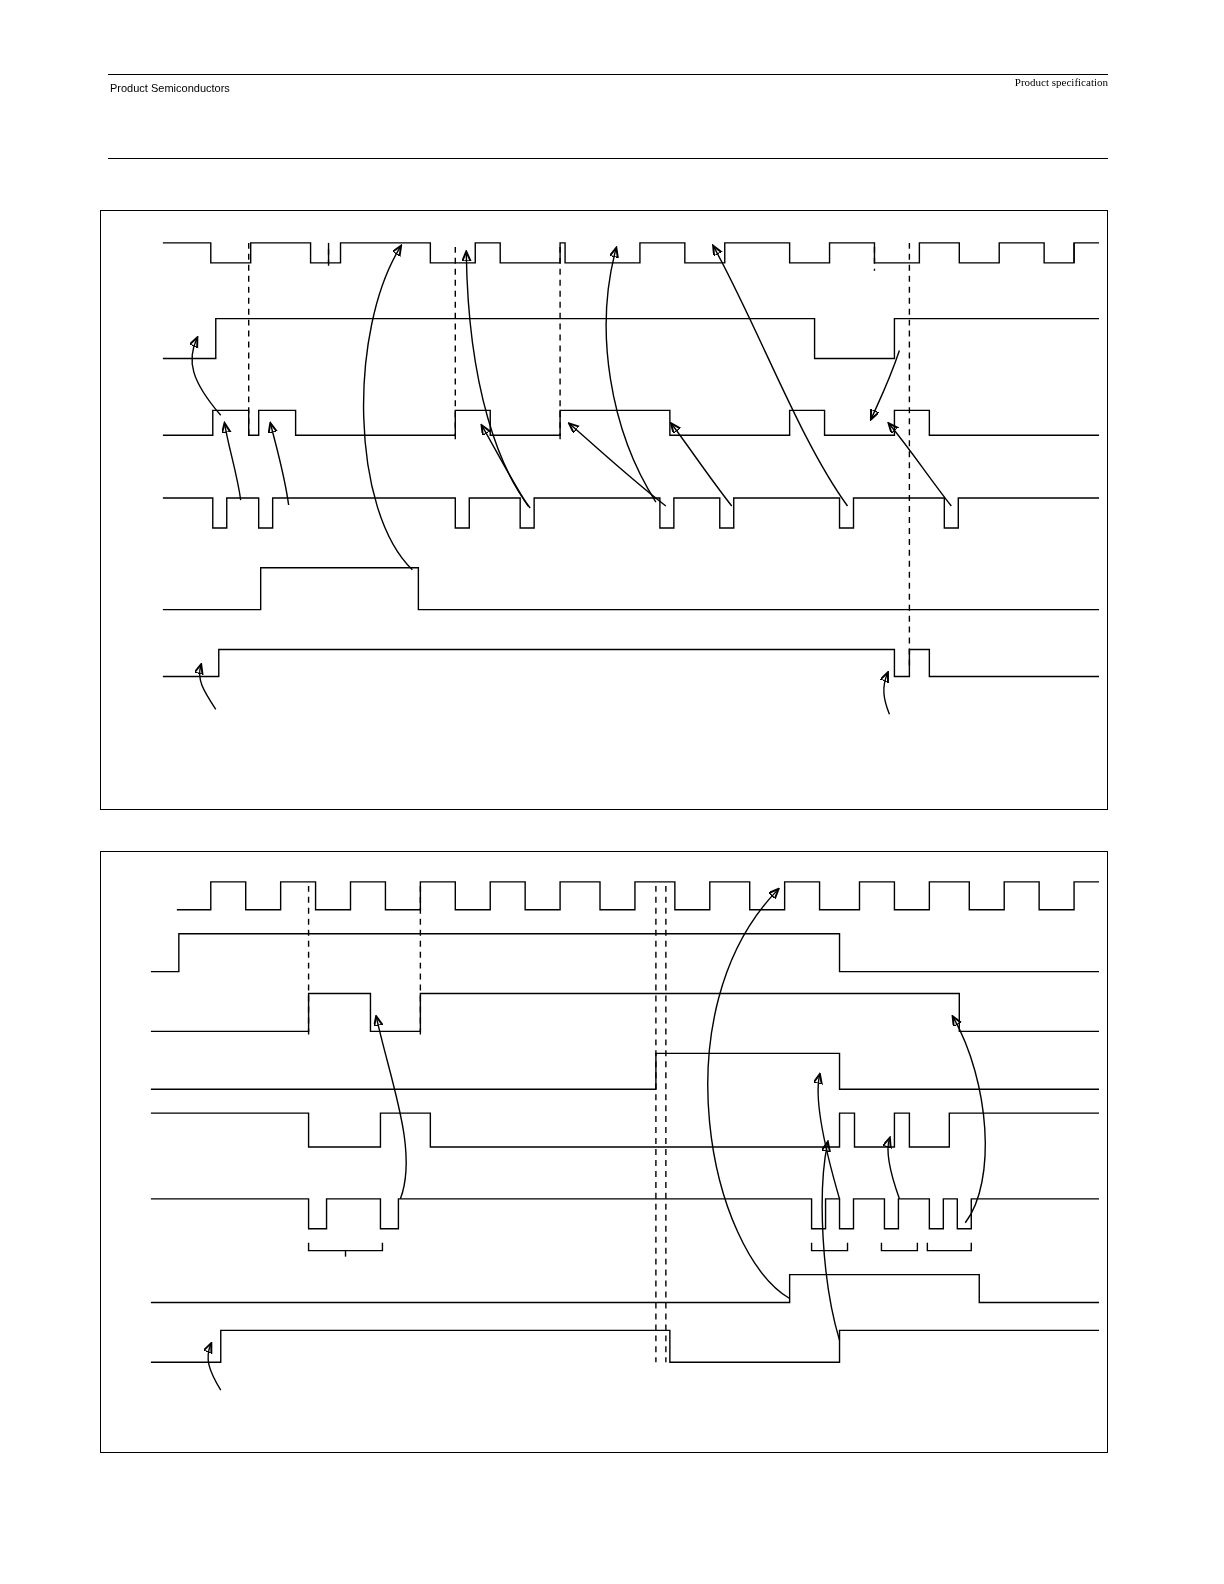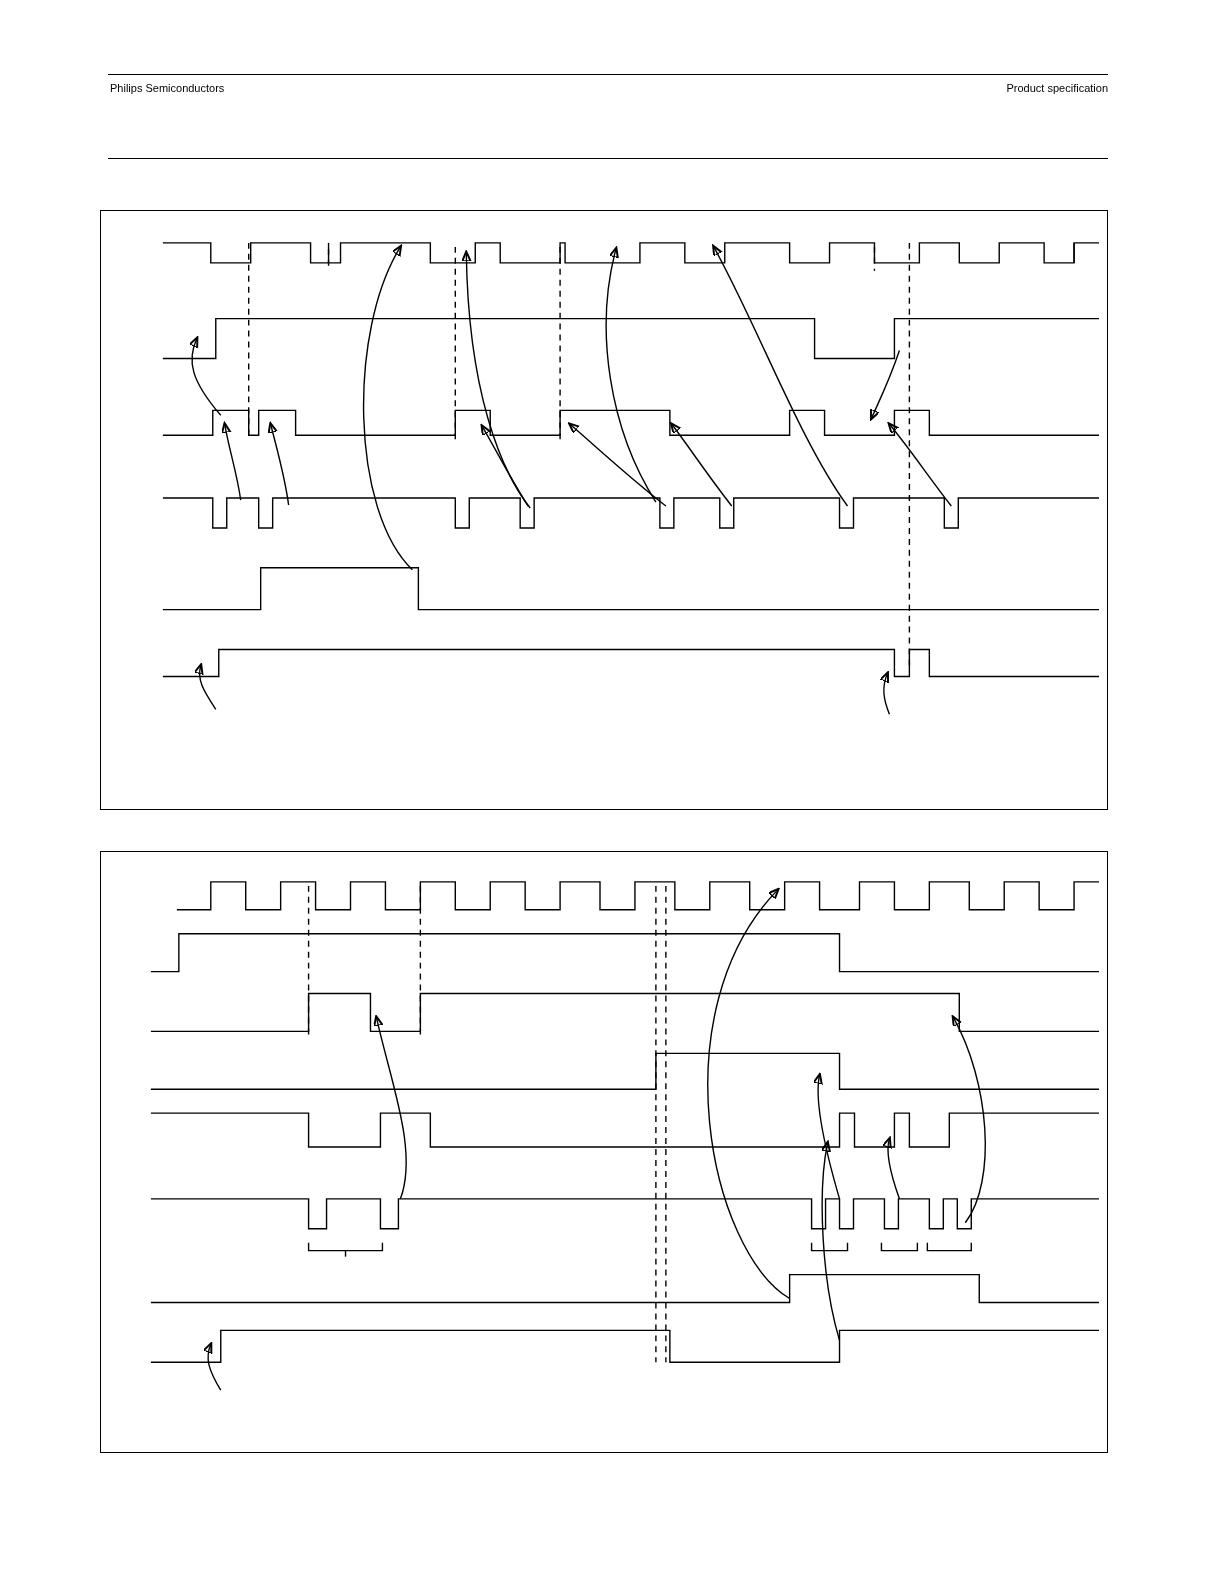--- a/index.html
+++ b/index.html
@@ -33,21 +33,21 @@
   .rule-top { top: 74px; }
   .rule-bottom { top: 158px; }
 
   .header-text {
     position: absolute;
     font-size: 11px;
     color: #000;
     white-space: pre;
   }
   #hdr-left  { left: 110px; top: 82px; }
-  #hdr-right { right: 116px; top: 82px; text-align: right; }
+  #hdr-right { right: 116px; top: 76px; text-align: right; font-family: Liberation Serif, serif; }
   #hdr-title { left: 110px; top: 122px; font-weight: bold; font-size: 13px; }
   #hdr-sub   { right: 116px; top: 122px; font-size: 11px; }
 
   
   .figure {
     position: absolute;
     border: 1.5px solid #000;
     background: #fff;
     box-sizing: border-box;
   }
@@ -109,21 +109,21 @@
   }
 </style>
 </head>
 <body>
 
 <div class="page">
 
   <div class="rule rule-top"></div>
   <div class="rule rule-bottom"></div>
 
-  <div class="header-text" id="hdr-left">Philips Semiconductors</div>
+  <div class="header-text" id="hdr-left">Product Semiconductors</div>
   <div class="header-text" id="hdr-right">Product specification</div>
   <div class="header-text" id="hdr-title"></div>
   <div class="header-text" id="hdr-sub"></div>
 
   <div class="figure" id="figure-1">
     <svg class="fig-svg wf" viewBox="0 0 1008 600" preserveAspectRatio="none">
 
       <polyline points="
         62,32 110,32 110,52 150,52 150,32 210,32 210,52 240,52 240,32
         330,32 330,52 375,52 375,32 400,32 400,52 460,52 460,32 465,32

